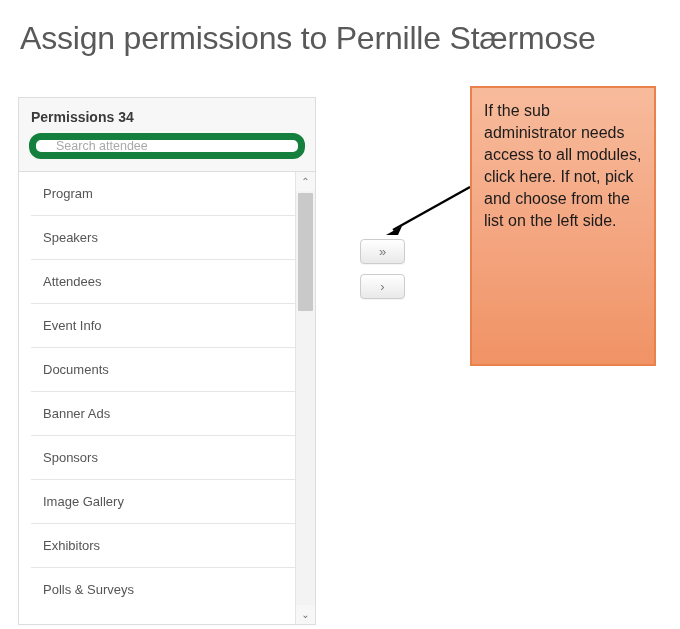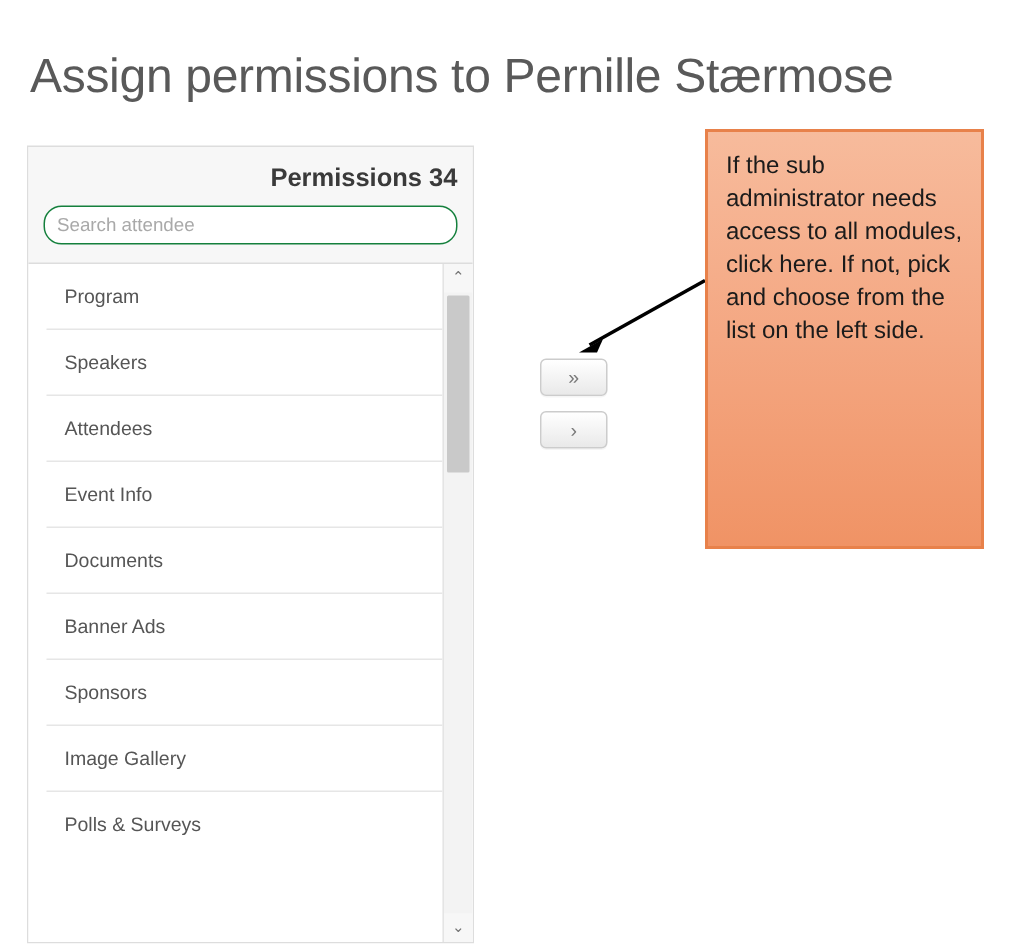--- a/index.html
+++ b/index.html
@@ -13,21 +13,21 @@
     font-family: "Liberation Sans", sans-serif;
     position: relative;
     overflow: hidden;
     -webkit-font-smoothing: antialiased;
   }
 
   
   .page-title {
     position: absolute;
     left: 20px;
-    top: 32px;
+    top: 20px;
     font-size: 32px;
     font-weight: 400;
     color: #595959;
     letter-spacing: -0.2px;
     white-space: nowrap;
   }
 
   
   .permissions-panel {
     position: absolute;
@@ -38,36 +38,35 @@
     background: #ffffff;
     box-sizing: border-box;
   }
   .panel-header {
     background: #f7f7f7;
     border-bottom: 1px solid #dddddd;
     padding: 10px 10px 12px 10px;
     box-sizing: border-box;
   }
   .panel-header-title {
-    font-size: 17px;
+    font-size: 14px;
     font-weight: bold;
     color: #3a3a3a;
     margin: 1px 0 8px 2px;
-    text-align: right;
   }
   .search-input {
     width: 100%;
     box-sizing: border-box;
     height: 26px;
-    border: 1px solid #15803d;
+    border: 7px solid #15803d;
     background: #ffffff;
     font-family: "Liberation Sans", sans-serif;
     font-size: 12.5px;
     color: #555555;
-    padding: 3px 8px;
+    padding: 3px 20px;
     border-radius: 12px;
     outline: none;
   }
   .search-input::placeholder {
     color: #a9a9a9;
     opacity: 1;
   }
 
   
   .list-wrap {
@@ -205,20 +204,21 @@
   <div class="list-wrap">
     <div class="list-items" id="list-items">
         <div class="list-item">Program</div>
         <div class="list-item">Speakers</div>
         <div class="list-item">Attendees</div>
         <div class="list-item">Event Info</div>
         <div class="list-item">Documents</div>
         <div class="list-item">Banner Ads</div>
         <div class="list-item">Sponsors</div>
         <div class="list-item">Image Gallery</div>
+        <div class="list-item">Exhibitors</div>
         <div class="list-item">Polls &amp; Surveys</div>
       </div>
 
     <div class="scrollbar">
       <div class="sb-button sb-up">⌃</div>
       <div class="sb-track">
         <div class="sb-thumb"></div>
       </div>
       <div class="sb-button sb-down">⌄</div>
     </div>

